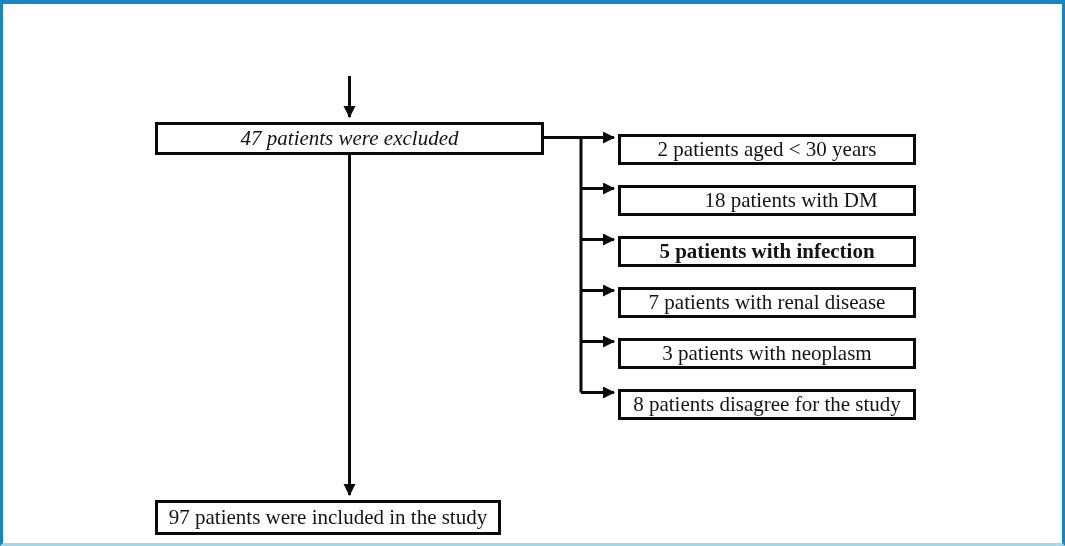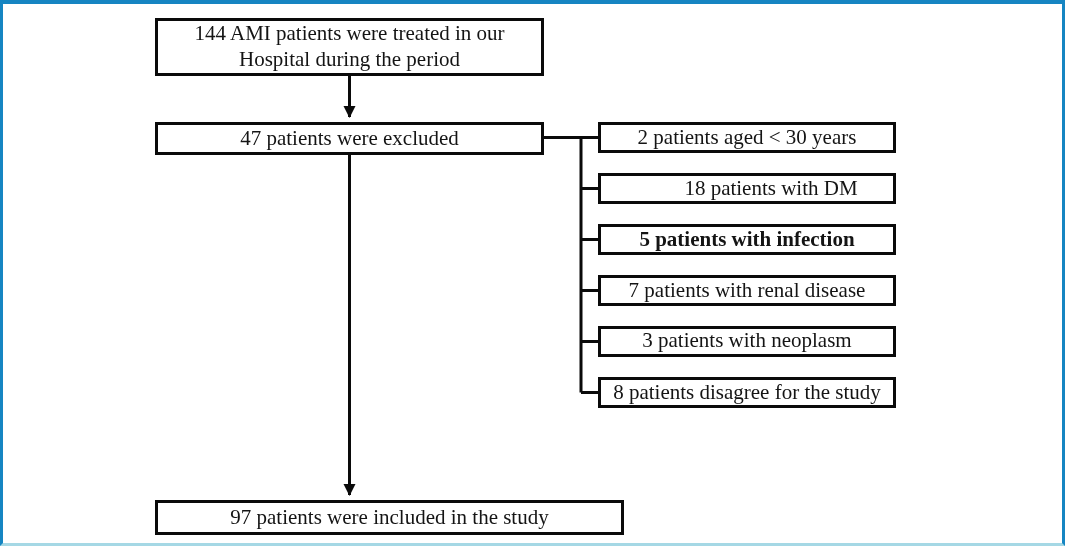--- a/index.html
+++ b/index.html
@@ -30,28 +30,28 @@
     border:3px solid var(--box-border-color);
     display:flex;
     align-items:center;
     justify-content:center;
     text-align:center;
     font-size:21px;
     line-height:1.22;
   }
   .box span{display:block;}
   .node-enrolled{left:152px;top:14px;width:389px;height:58px;padding:0 24px;}
-  .node-excluded{left:152px;top:118px;width:389px;height:33px;}
-  .node-included{left:152px;top:496px;width:469px;height:35px;}
-  .reason{left:595px;width:298px;height:31px;}
+  .node-excluded{left:152px;top:118px;width:389px;height:33px;font-style:italic;}
+  .node-included{left:152px;top:496px;width:346px;height:35px;}
+  .reason{left:615px;width:298px;height:31px;margin-top:12px;}
   .reason-0{top:118px;}
   .reason-1{top:169px;padding-left:48px;}
   .reason-2{top:220px;font-weight:bold;}
   .reason-3{top:271px;}
-  .reason-4{top:322px;align-items:flex-end;}
+  .reason-4{top:322px;}
   .reason-5{top:373px;}
   .connectors{
     position:absolute;left:0;top:0;width:1065px;height:546px;
     pointer-events:none;
   }
   .connectors path{
     stroke:var(--line-color);
     stroke-width:3;
     fill:none;
   }
@@ -72,23 +72,20 @@
     <path d="M346.5,151 V491" marker-end="url(#arrow)"></path>
     <path d="M541,133.5 H578 V388.5"></path>
     <path d="M578,133.5 H611" marker-end="url(#arrow)"></path>
     <path d="M578,184.5 H611" marker-end="url(#arrow)"></path>
     <path d="M578,235.5 H611" marker-end="url(#arrow)"></path>
     <path d="M578,286.5 H611" marker-end="url(#arrow)"></path>
     <path d="M578,337.5 H611" marker-end="url(#arrow)"></path>
     <path d="M578,388.5 H611" marker-end="url(#arrow)"></path>
   </svg>
 
-  <div class="box node-enrolled">
-    <span>144 AMI patients were treated in our Hospital during the period</span>
-  </div>
 
   <div class="box node-excluded">
     <span>47 patients were excluded</span>
   </div>
 
   <div class="box reason reason-0">
     <span>2 patients aged &lt; 30 years</span>
   </div>
   <div class="box reason reason-1">
     <span>18 patients with DM</span>

